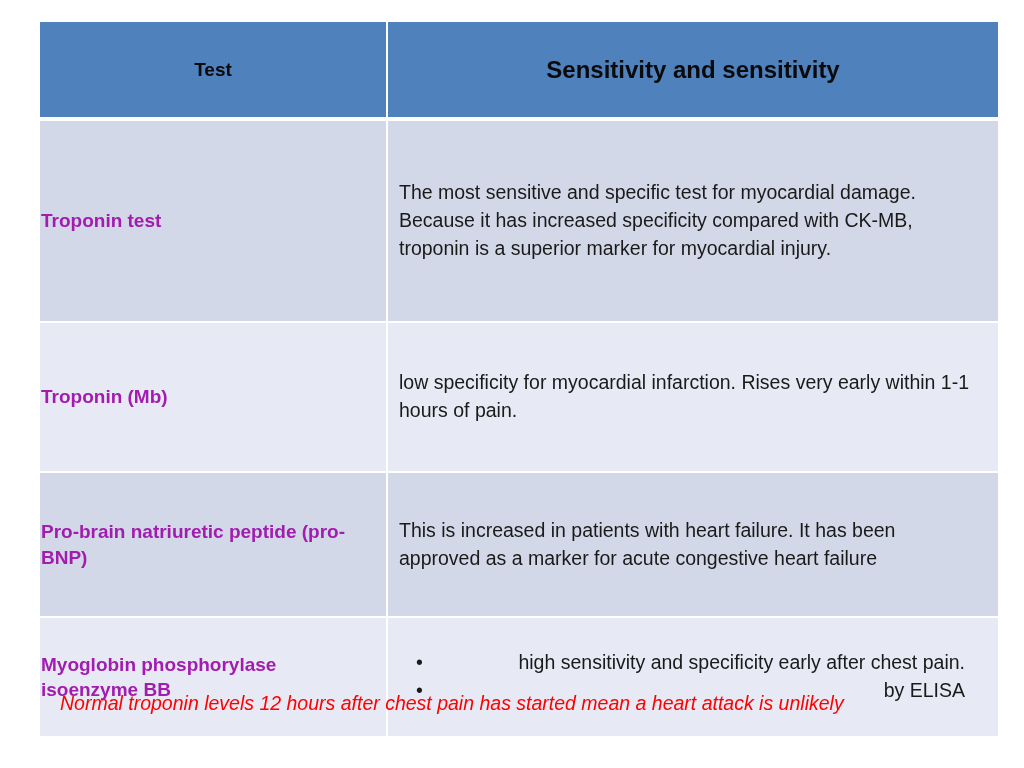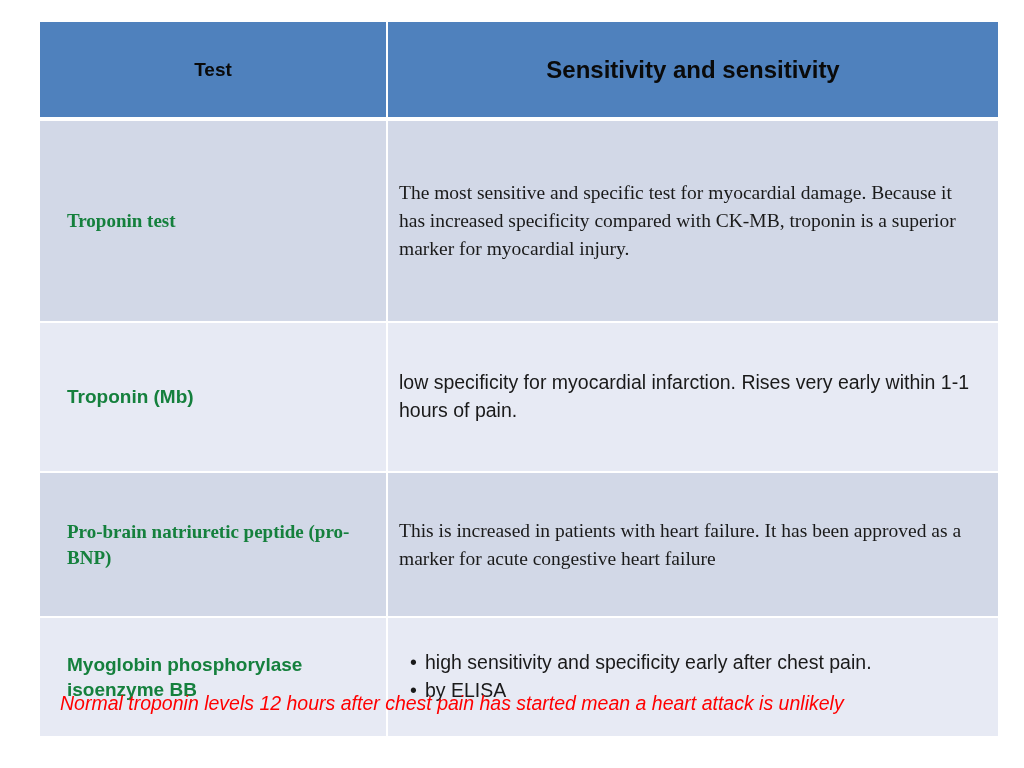--- a/index.html
+++ b/index.html
@@ -53,50 +53,51 @@
     text-align: center;
     color: #0a0a0a;
     font-weight: bold;
     padding: 6px 10px;
     border-bottom: 4px solid #ffffff;
   }
   .th-test { font-size: 19px; }
   .th-desc { font-size: 24px; }
 
   
-  .row-dark  td { background: #D2D8E7; font-family: Liberation Serif, serif; }
+  .row-dark  td { background: #D2D8E7; }
   .row-light td { background: #E7EAF4; }
 
   .cell-test {
     font-size: 19px;
     font-weight: bold;
-    color: #15803d;
-    padding: 10px 14px 10px 27px;
+    color: #a21caf;
+    padding: 10px 14px 10px 1px;
     line-height: 1.32;
     text-align: left;
   }
 
   .cell-desc {
     font-size: 19.5px;
     font-weight: normal;
     color: #1a1a1a;
     padding: 10px 16px 10px 11px;
     line-height: 1.42;
     text-align: left;
   }
 
   .r1 td { height: 180px; }
   .r2 td { height: 128px; }
   .r3 td { height: 123px; }
   .r4 td { height: 98px; }
 
   .bullets {
-    margin: 11px;
+    margin: 17px;
     padding: 0;
     list-style: none;
+    text-align: right;
   }
   .bullets li {
     position: relative;
     padding-left: 15px;
     line-height: 1.42;
   }
   .bullets li::before {
     content: "\2022";
     position: absolute;
     left: 0;

